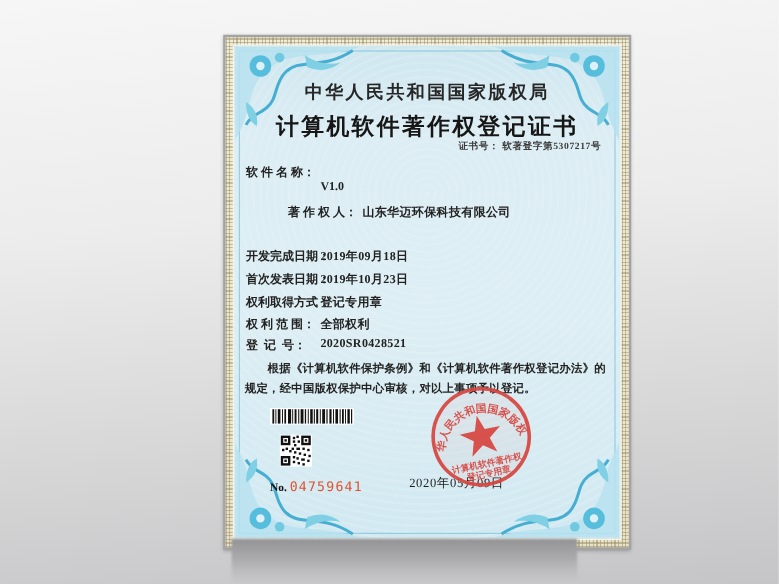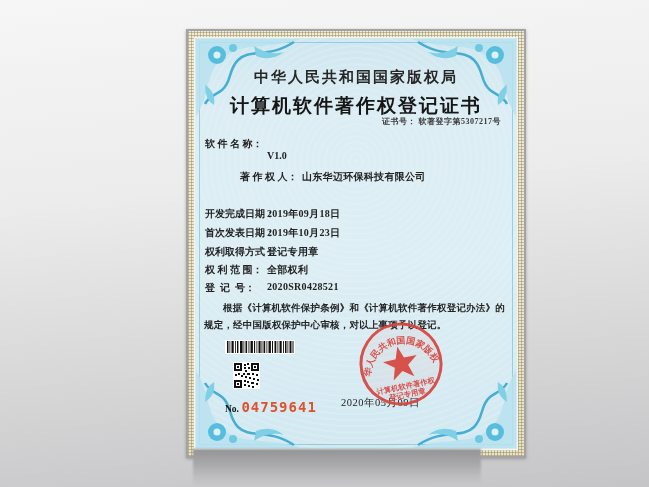--- a/index.html
+++ b/index.html
@@ -52,21 +52,21 @@
   .row-mode{top:207px;}
   .row-scope{top:225px;align-items:center;}
   .row-reg{top:243px;justify-content:space-between;}
   .statement{position:absolute;left:9px;right:12px;top:262px;margin:0;
     font-size:9.5px;font-weight:700;line-height:17px;color:#232323;
     text-align:justify;text-indent:2em;letter-spacing:.2px;}
   
   .barcode{position:absolute;left:30px;top:302px;width:70px;height:14px;}
   .qrcode{position:absolute;left:38px;top:324px;width:27px;height:27px;}
   .serial{position:absolute;left:30px;top:361px;font-size:9.5px;font-weight:700;color:#111;}
-  .serial .digits{color:#e0512e;font-family:"DejaVu Sans Mono",monospace;font-size:14px;letter-spacing:1px;font-weight:700;margin-top:24px;}
+  .serial .digits{color:#e0512e;font-family:"DejaVu Sans Mono",monospace;font-size:11px;letter-spacing:1px;font-weight:400;margin-top:24px;}
   
   .issue-date{position:absolute;left:146px;top:358px;width:110px;font-size:10.5px;font-weight:400;color:#1d1d1d;letter-spacing:.5px;z-index:1;}
   .seal{position:absolute;left:162px;top:282px;width:88px;height:88px;z-index:2;transform:rotate(-12deg);opacity:.92;}
   
   .shadow{
     position:absolute;left:193px;top:449px;width:288px;height:38px;
     background:linear-gradient(180deg,#949496 0%,#a9a9ab 40%,#bfbfc1 75%,#c9c9cb 100%);
     filter:blur(1px);
   }
 </style>

